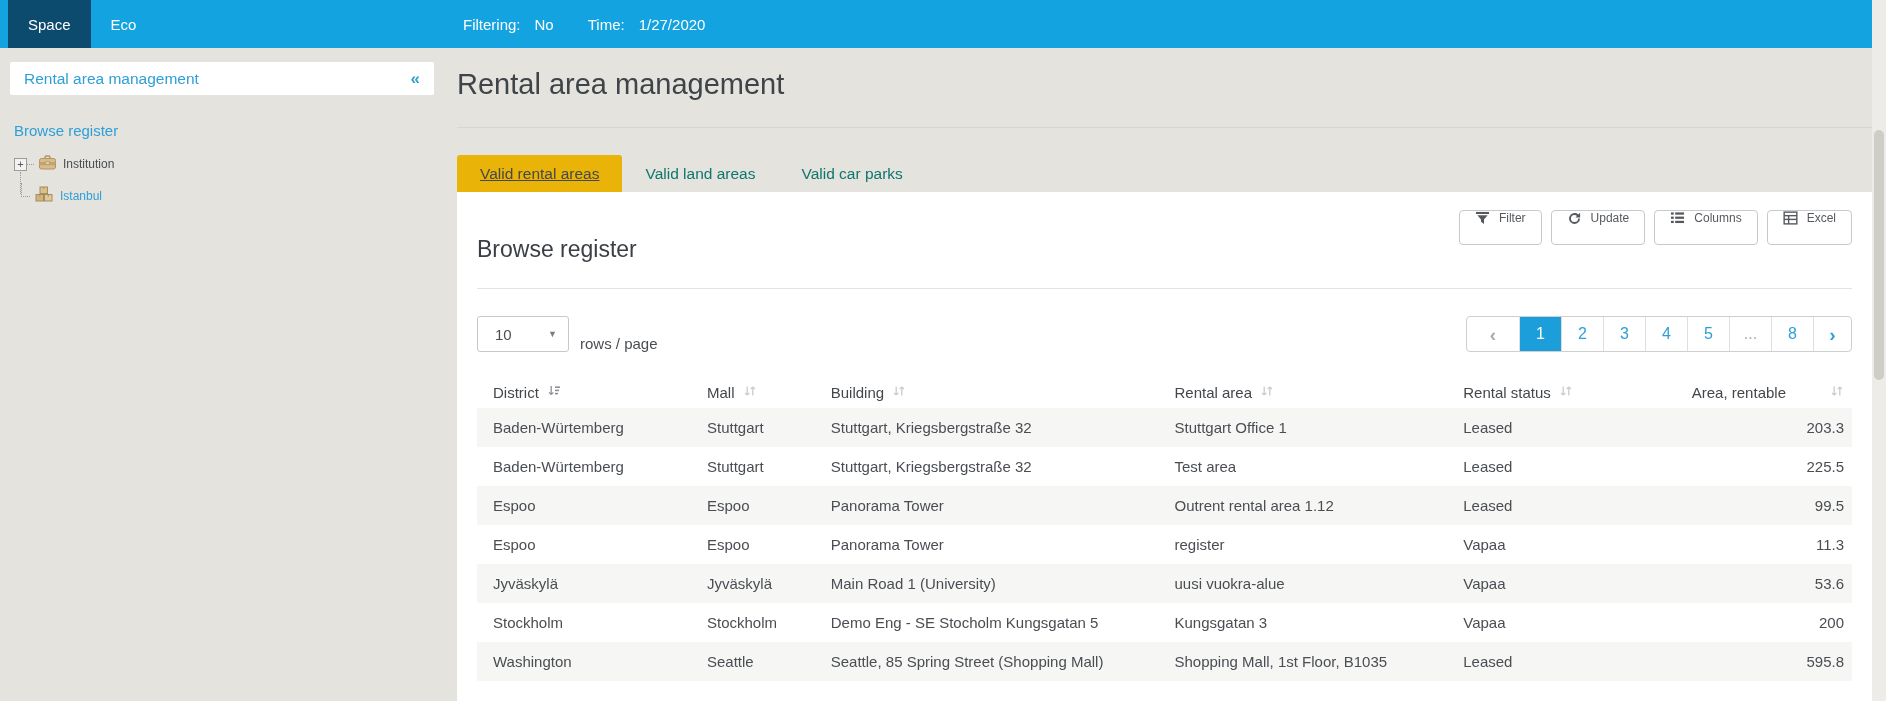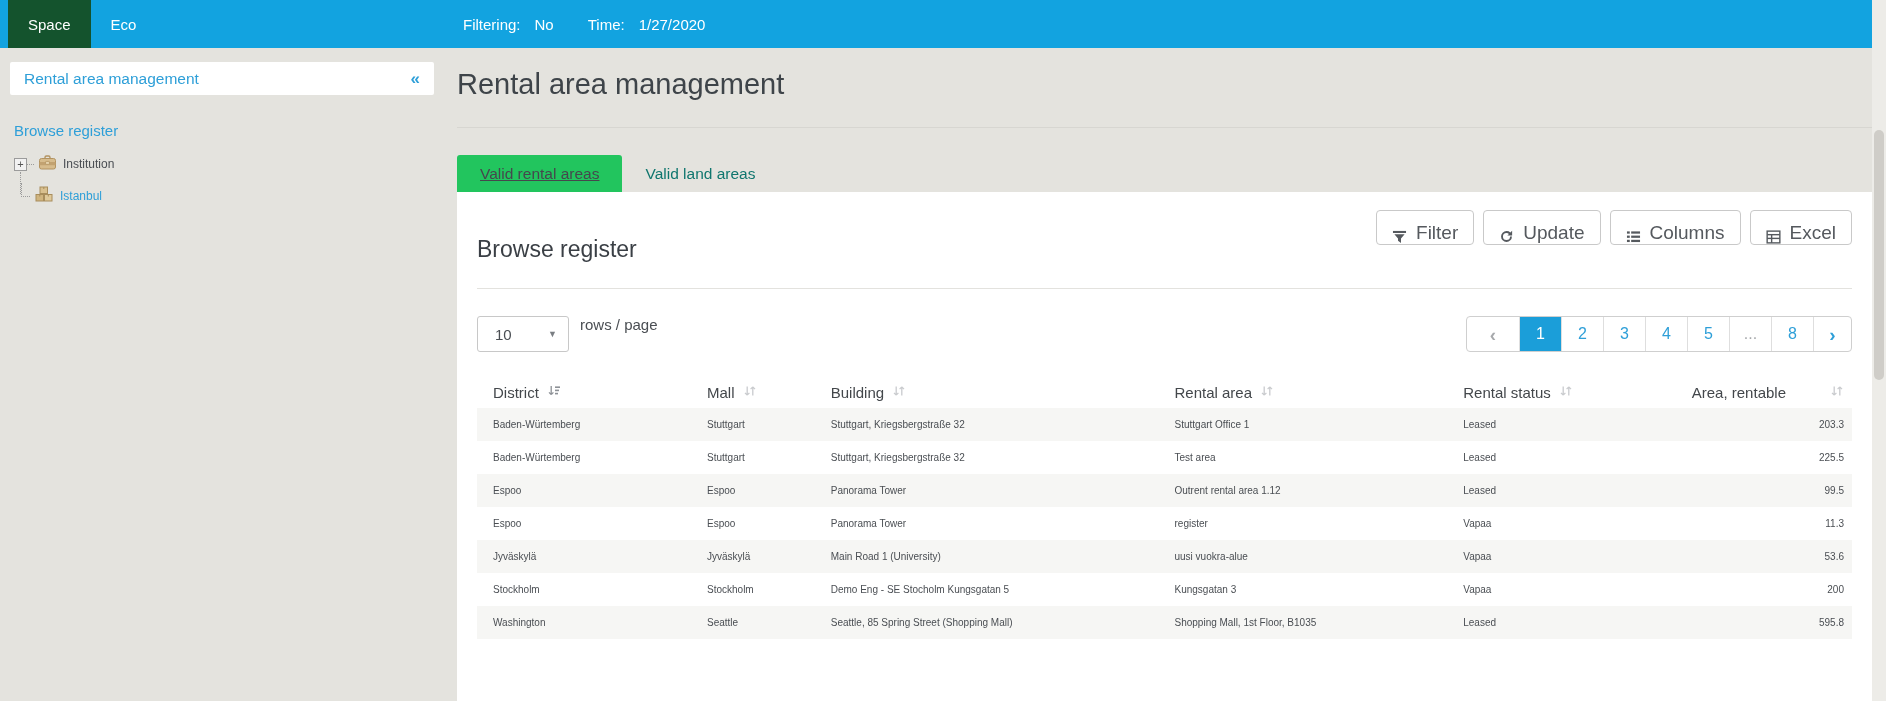--- a/index.html
+++ b/index.html
@@ -2,21 +2,21 @@
 <html><head>
 <meta charset="utf-8">
 <style>
   * { box-sizing: border-box; margin: 0; padding: 0; }
   html,body { width:1886px; height:701px; overflow:hidden; }
   body { font-family:"Liberation Sans","DejaVu Sans",sans-serif; background:#e4e3de; color:#4a4e53; }
 
   
   .topbar { position:absolute; top:0; left:0; right:14px; height:48px; background:#12a3e0; display:flex; align-items:stretch; }
   .topbar-tab { display:flex; align-items:center; justify-content:center; padding:0 20px; color:#fff; font-size:15px; cursor:pointer; }
-  .topbar-tab.active { background:#14532d; }
+  .topbar-tab.active { background:#0c4a6e; }
   .topbar-tabs { display:flex; margin-left:8px; }
   .topbar-status { position:absolute; left:463px; top:0; height:48px; display:flex; align-items:center; color:#fff; font-size:15px; }
   .topbar-status .lbl { margin-right:14px; }
   .topbar-status .val { margin-right:34px; }
 
   
   .scrollbar { position:absolute; top:0; right:0; width:14px; height:701px; background:#edece8; }
   .scrollbar .thumb { position:absolute; left:2px; right:2px; top:130px; height:250px; background:#cfcdc8; border-radius:6px; }
 
   
@@ -38,52 +38,52 @@
   .tree-icon { margin:0 6px 0 4px; flex:0 0 auto; }
   .tree-label { font-size:12px; color:#4a4e53; }
   .tree-label.selected { color:#2e9fd8; }
 
   
   .page-title { position:absolute; left:457px; top:20px; font-size:29px; font-weight:400; color:#3e4449; }
   .title-divider { position:absolute; left:457px; right:0; top:79px; height:1px; background:#d7d6d1; }
 
   .tabs { position:absolute; left:457px; top:107px; display:flex; }
   .tab { height:37px; display:flex; align-items:center; padding:0 23px; font-size:15.5px; color:#0f766e; cursor:pointer; }
-  .tab.active { background:#22c55e; color:#45484d; text-decoration:underline; border-radius:3px 3px 0 0; }
+  .tab.active { background:#eab308; color:#45484d; text-decoration:underline; border-radius:3px 3px 0 0; }
 
   
   .panel { position:absolute; left:457px; right:0; top:144px; bottom:0; background:#fff; padding:0 20px; overflow:hidden; }
   .panel-header { margin-top:18px; display:flex; justify-content:space-between; align-items:flex-start; }
   .section-title { font-size:23px; font-weight:400; color:#3a3f45; margin-top:26px; }
   .toolbar { display:flex; gap:9px; }
-  .btn { display:inline-flex; align-items:flex-end; gap:9px; background:#fff; border:1px solid #c9c9c9; border-radius:4px; height:35px; padding:0 15px; font-size:19px; color:#55595e; cursor:pointer; }
+  .btn { display:inline-flex; align-items:flex-start; gap:9px; background:#fff; border:1px solid #c9c9c9; border-radius:4px; height:35px; padding:0 15px; font-size:12px; color:#55595e; cursor:pointer; }
   .btn svg { display:block; }
   .panel-divider { height:1px; background:#e3e2de; margin-top:25px; }
 
   .controls { margin-top:27px; display:flex; justify-content:space-between; align-items:center; }
-  .rpp { display:flex; align-items:flex-start; gap:11px; }
+  .rpp { display:flex; align-items:flex-end; gap:11px; }
   .select { position:relative; width:92px; height:36px; border:1px solid #c8c8c8; border-radius:3px; background:#fff; font-size:15px; color:#4a4e53; display:flex; align-items:center; padding-left:17px; cursor:pointer; }
   .select .caret { position:absolute; right:11px; font-size:9px; color:#7a7e83; }
   .rpp-label { font-size:15px; color:#4a4e53; }
 
   .pager { display:flex; border:1px solid #cfcfcf; border-radius:4px; overflow:hidden; background:#fff; }
   .pager-cell { min-width:42px; height:34px; display:flex; align-items:center; justify-content:center; font-size:16px; color:#2e9fd8; border-left:1px solid #dedede; cursor:pointer; padding:0 6px; }
   .pager-cell:first-child { border-left:none; min-width:52px; }
   .pager-cell.next { min-width:38px; }
   .pager-cell.active { background:#1b9ed9; color:#fff; }
   .pager-cell.disabled { color:#a7a9ac; }
   .chev { font-weight:bold; font-size:19px; line-height:1; }
 
   
   table { width:100%; border-collapse:collapse; margin-top:25px; table-layout:fixed; }
   th { text-align:left; font-size:15px; font-weight:normal; color:#43474b; padding:7px 10px; white-space:nowrap; }
   th .th-inner { display:inline-flex; align-items:center; gap:8px; cursor:pointer; }
   th.num, td.num { text-align:right; }
   th.num .th-inner { justify-content:flex-end;gap:44px; }
-  td { font-size:10px; color:#4a4e53; padding:11px 10px; white-space:nowrap; overflow:hidden; }
+  td { font-size:15px; color:#4a4e53; padding:11px 10px; white-space:nowrap; overflow:hidden; }
   th:first-child, td:first-child { padding-left:16px; }
   th.num, td.num { padding-right:8px; }
   tbody tr:nth-child(odd) { background:#f6f6f4; }
   .sort-icon { display:inline-block; }
 </style>
 </head>
 <body>
 
 <div class="topbar">
   <div class="topbar-tabs">
@@ -140,20 +140,21 @@
       <span class="tree-label selected">Istanbul</span>
     </div>
   </div>
 
   <h1 class="page-title">Rental area management</h1>
   <div class="title-divider"></div>
 
   <div class="tabs">
     <div class="tab active">Valid rental areas</div>
     <div class="tab">Valid land areas</div>
+    <div class="tab">Valid car parks</div>
   </div>
 
   <div class="panel">
 
     <div class="panel-header">
       <h2 class="section-title">Browse register</h2>
       <div class="toolbar">
         <button class="btn">
           <span>
             <svg width="15" height="14" viewBox="0 0 16 15" fill="#55595e">

